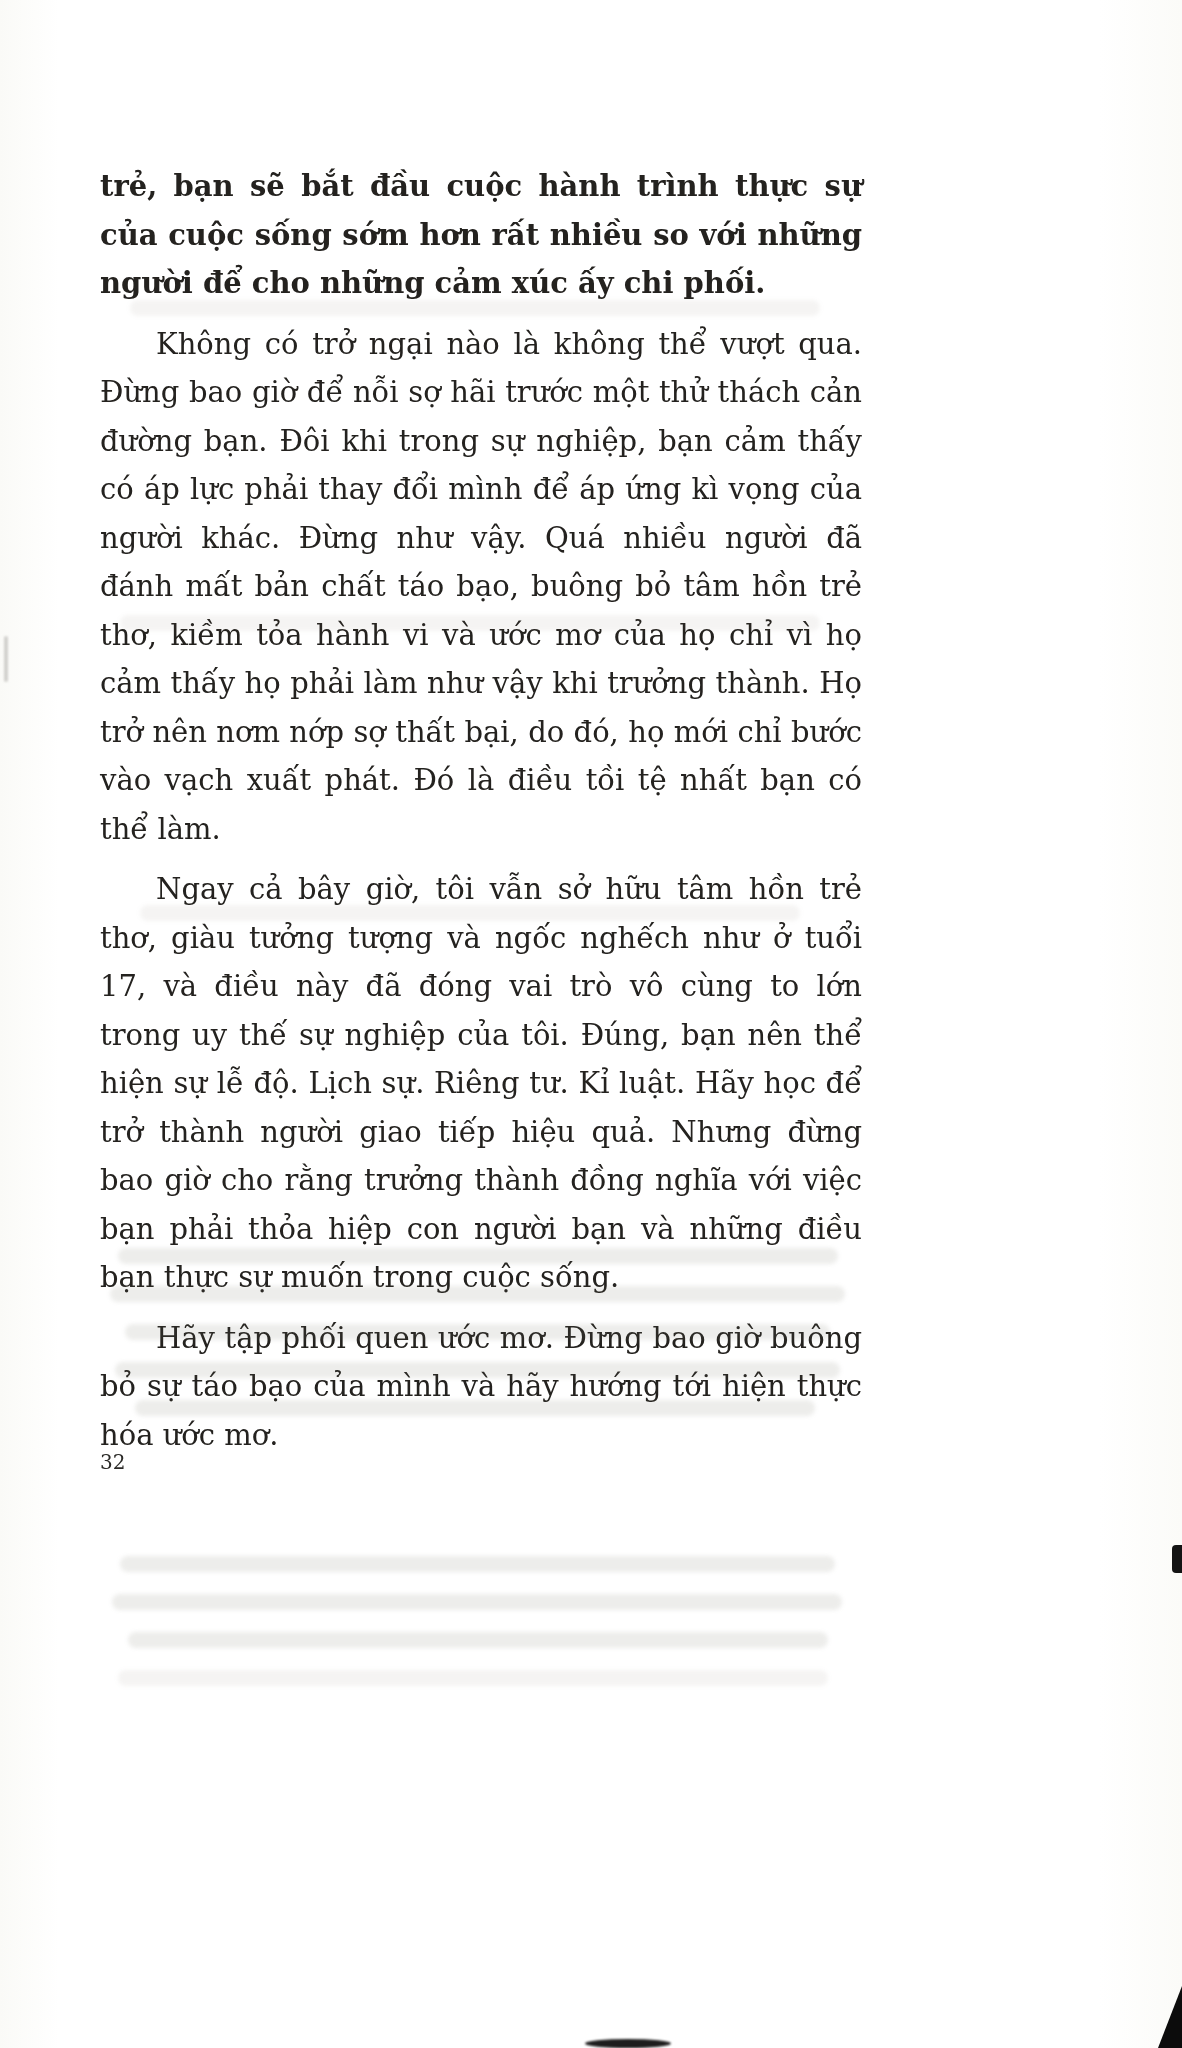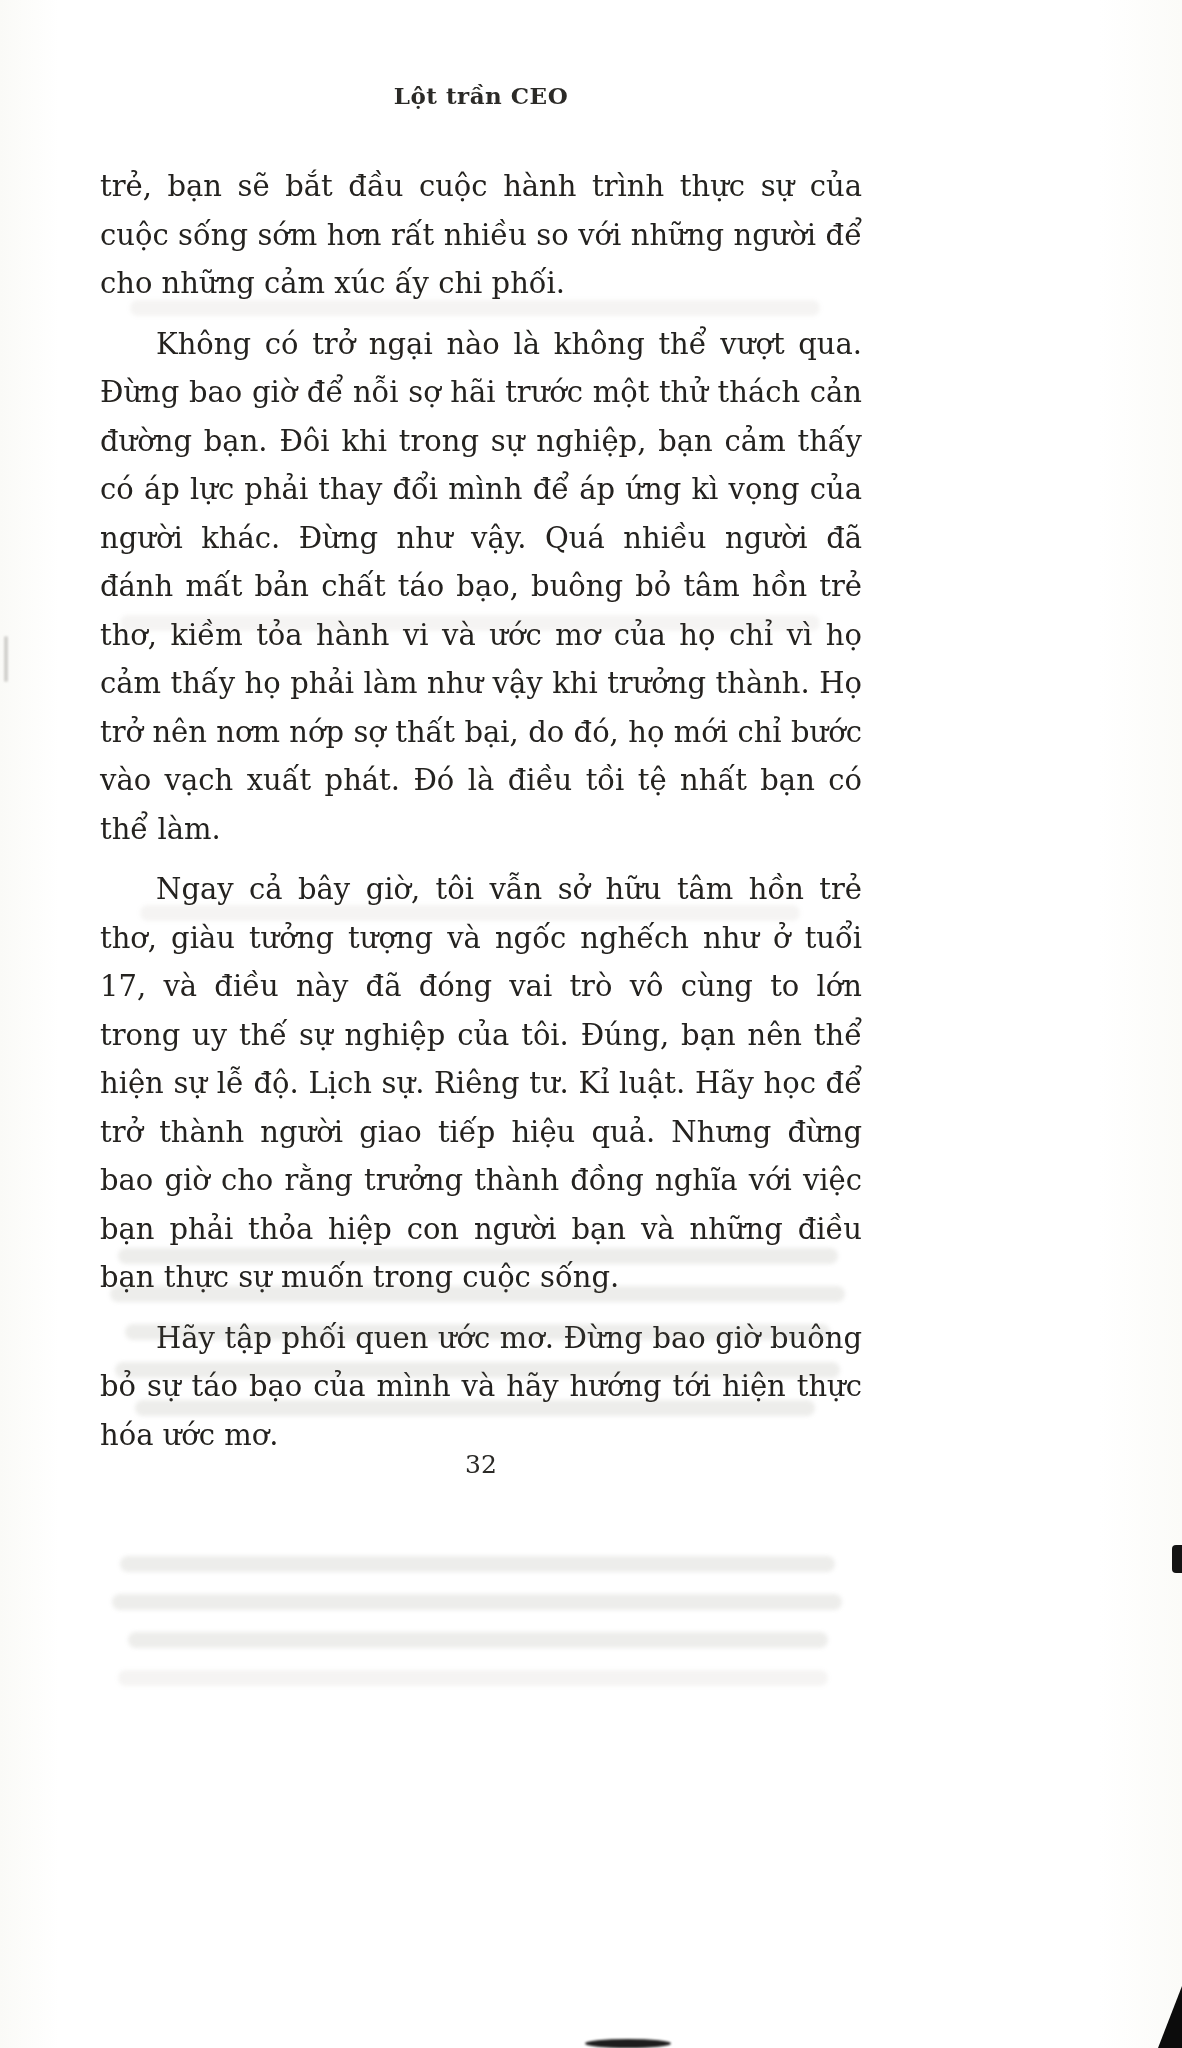--- a/index.html
+++ b/index.html
@@ -39,28 +39,28 @@
     font-size: 29px;
     line-height: 48.5px;
     text-align: justify;
   }
   .text-block p {
     margin: 0 0 12px 0;
     text-indent: 56px;
   }
   .text-block p.continues {
     text-indent: 0;
+    font-weight: bold;
   }
   .page-number {
     position: absolute;
     top: 1450px;
     left: 100px;
     width: 762px;
-    text-align: center;
-    font-size: 25px;
+    font-size: 20px;
     color: #2b2a27;
   }
   
   .ghosting {
     position: absolute;
     inset: 0;
     pointer-events: none;
   }
   .ghost-line {
     position: absolute;
@@ -109,21 +109,20 @@
     background: rgba(90, 88, 82, 0.25);
     border-radius: 2px;
     filter: blur(1px);
   }
 </style>
 </head>
 <body>
 
 <div class="page">
 
-  <div class="running-header">Lột trần CEO</div>
 
   <div class="text-block">
     <p class="continues">trẻ, bạn sẽ bắt đầu cuộc hành trình thực sự của cuộc sống sớm hơn rất nhiều so với những người để cho những cảm xúc ấy chi phối.</p>
     <p>Không có trở ngại nào là không thể vượt qua. Đừng bao giờ để nỗi sợ hãi trước một thử thách cản đường bạn. Đôi khi trong sự nghiệp, bạn cảm thấy có áp lực phải thay đổi mình để áp ứng kì vọng của người khác. Đừng như vậy. Quá nhiều người đã đánh mất bản chất táo bạo, buông bỏ tâm hồn trẻ thơ, kiềm tỏa hành vi và ước mơ của họ chỉ vì họ cảm thấy họ phải làm như vậy khi trưởng thành. Họ trở nên nơm nớp sợ thất bại, do đó, họ mới chỉ bước vào vạch xuất phát. Đó là điều tồi tệ nhất bạn có thể làm.</p>
     <p>Ngay cả bây giờ, tôi vẫn sở hữu tâm hồn trẻ thơ, giàu tưởng tượng và ngốc nghếch như ở tuổi 17, và điều này đã đóng vai trò vô cùng to lớn trong uy thế sự nghiệp của tôi. Đúng, bạn nên thể hiện sự lễ độ. Lịch sự. Riêng tư. Kỉ luật. Hãy học để trở thành người giao tiếp hiệu quả. Nhưng đừng bao giờ cho rằng trưởng thành đồng nghĩa với việc bạn phải thỏa hiệp con người bạn và những điều bạn thực sự muốn trong cuộc sống.</p>
     <p>Hãy tập phối quen ước mơ. Đừng bao giờ buông bỏ sự táo bạo của mình và hãy hướng tới hiện thực hóa ước mơ.</p>
   </div>
 
   <div class="page-number">32</div>
 

